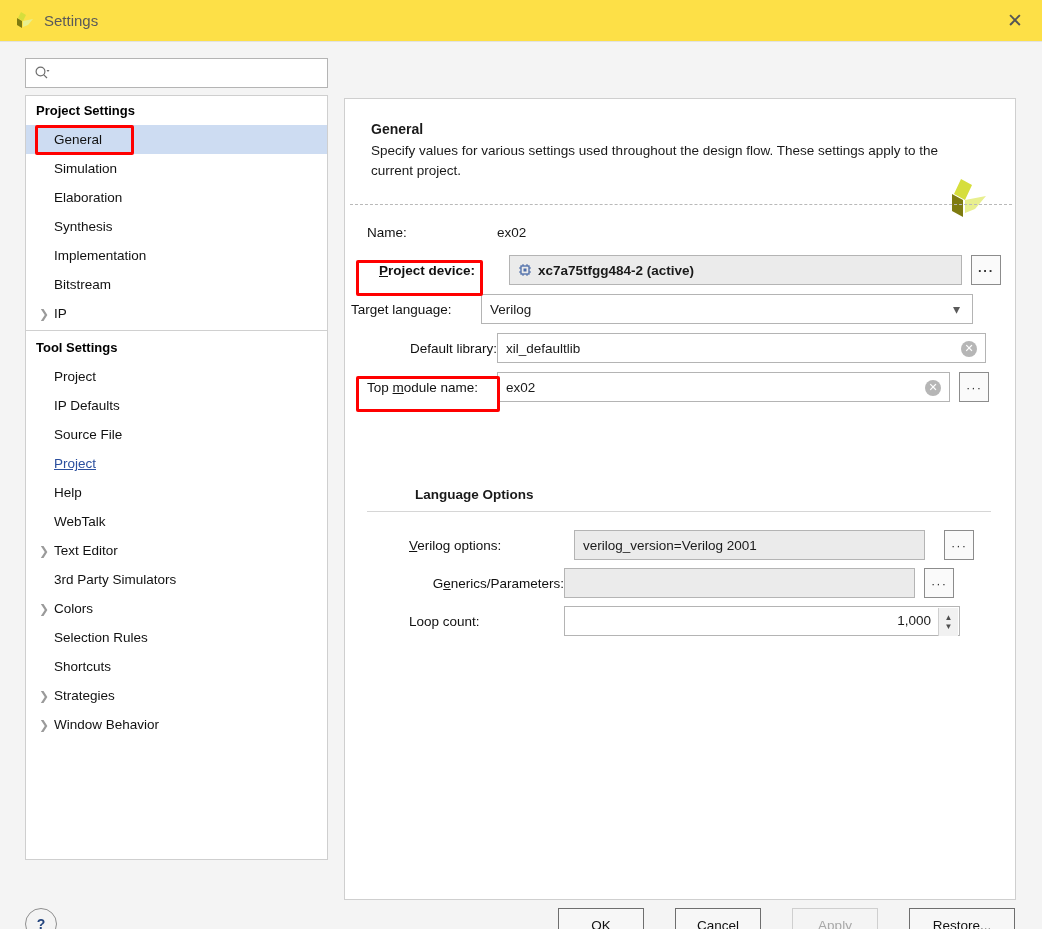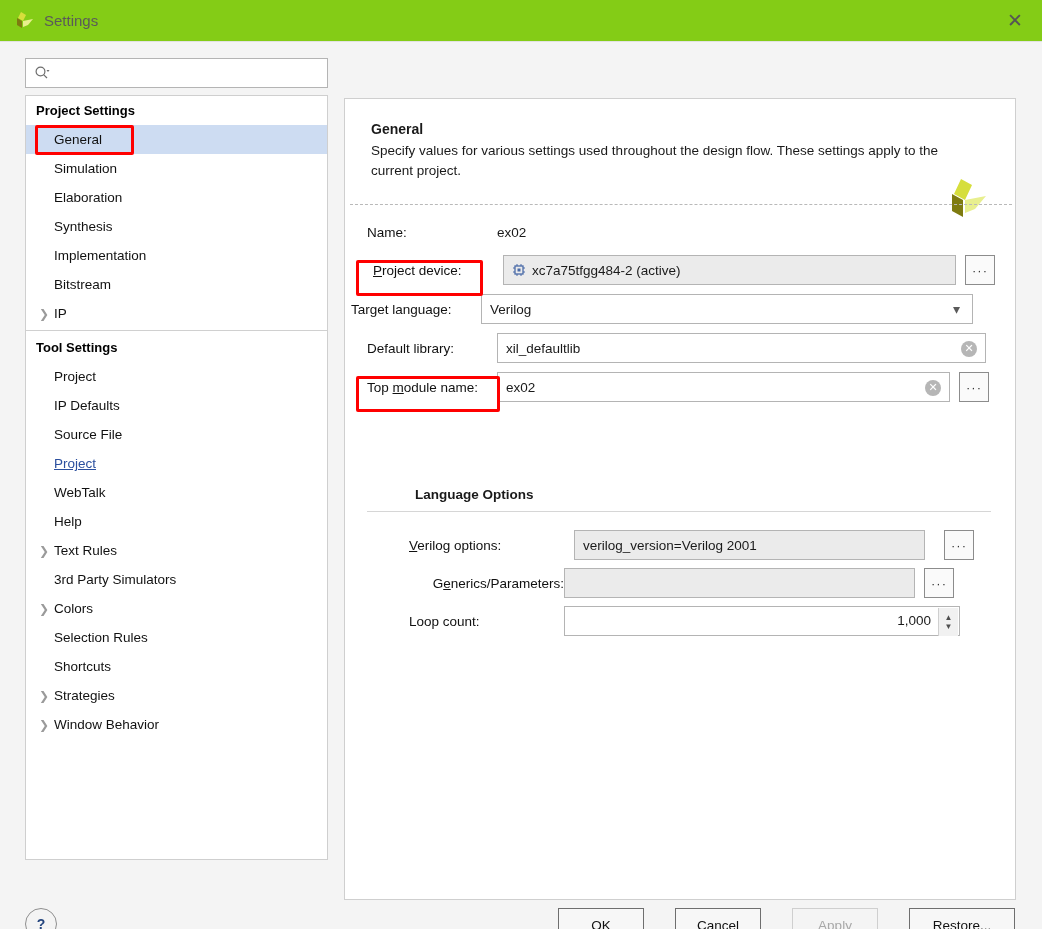--- a/index.html
+++ b/index.html
@@ -9,21 +9,21 @@
     background: #ffffff;
     font-family: "Liberation Sans", sans-serif;
     font-size: 13px;
     color: #1a1a1a;
     overflow: hidden;
   }
 
   
   #titlebar {
     position: absolute; left: 0; top: 0; width: 1042px; height: 41px;
-    background: #84cc16;
+    background: #fde047;
     display: flex; align-items: center;
   }
   #app-logo-small { width: 22px; height: 20px; margin-left: 12px; position: relative; }
   #title-text {
     margin-left: 10px;
     font-size: 15px;
     color: #5a5a5a;
   }
   #close-btn {
     position: absolute; right: 8px; top: 4px;
@@ -252,29 +252,29 @@
       <div class="nav-item">
         <span class="spacer"></span>
         <span class="nav-label">Source File</span>
       </div>
       <div class="nav-item">
         <span class="spacer"></span>
         <span class="nav-label link">Project</span>
       </div>
       <div class="nav-item">
         <span class="spacer"></span>
+        <span class="nav-label">Help</span>
+      </div>
+      <div class="nav-item">
+        <span class="spacer"></span>
         <span class="nav-label">WebTalk</span>
       </div>
       <div class="nav-item">
-        <span class="spacer"></span>
-        <span class="nav-label">Help</span>
-      </div>
-      <div class="nav-item">
         <span class="arrow">❯</span>
-        <span class="nav-label">Text Rules</span>
+        <span class="nav-label">Text Editor</span>
       </div>
       <div class="nav-item">
         <span class="spacer"></span>
         <span class="nav-label">3rd Party Simulators</span>
       </div>
       <div class="nav-item">
         <span class="arrow">❯</span>
         <span class="nav-label">Colors</span>
       </div>
       <div class="nav-item">
@@ -315,21 +315,21 @@
 
     <div id="hdr-divider"></div>
 
     <div id="form-area">
 
       <div class="frow" style="left:22px; top:0; width:620px;">
         <span class="flabel" style="width:130px;">Name:</span>
         <span style="font-size:13.5px;">ex02</span>
       </div>
 
-      <div class="frow" style="left:28px; top:38px; width:628px;">
+      <div class="frow" style="left:34px; top:38px; width:628px;font-weight:bold;">
         <span class="flabel" style="width:130px;"><span class="u">P</span><span>roject device:</span></span>
         <span class="ctrl readonly" style="width:453px;">
           <span class="chip-ico">
             <svg width="14" height="14" viewBox="0 0 14 14">
               <rect x="3" y="3" width="8" height="8" fill="none" stroke="#4a6ba8" stroke-width="1.3"></rect>
               <rect x="5.5" y="5.5" width="3" height="3" fill="#4a6ba8"></rect>
               <line x1="5" y1="1" x2="5" y2="3" stroke="#4a6ba8" stroke-width="1"></line>
               <line x1="9" y1="1" x2="9" y2="3" stroke="#4a6ba8" stroke-width="1"></line>
               <line x1="5" y1="11" x2="5" y2="13" stroke="#4a6ba8" stroke-width="1"></line>
               <line x1="9" y1="11" x2="9" y2="13" stroke="#4a6ba8" stroke-width="1"></line>
@@ -346,21 +346,21 @@
 
       <div class="frow" style="left:6px; top:77px; width:628px;">
         <span class="flabel" style="width:130px;">Target language:</span>
         <span class="ctrl" style="width:492px;">
           <span>Verilog</span>
           <span class="chev">▾</span>
         </span>
       </div>
 
       <div class="frow" style="left:22px; top:116px; width:628px;">
-        <span class="flabel" style="width:130px;">Default library:</span>
+        <span class="flabel" style="width:130px;text-align:right;">Default library:</span>
         <span class="ctrl" style="width:489px;">
           <span>xil_defaultlib</span>
           <span class="clear-ico">✕</span>
         </span>
       </div>
 
       <div class="frow" style="left:22px; top:155px; width:628px;">
         <span class="flabel" style="width:130px;"><span>Top </span><span class="u">m</span><span>odule name:</span></span>
         <span class="ctrl" style="width:453px;">
           <span>ex02</span>

